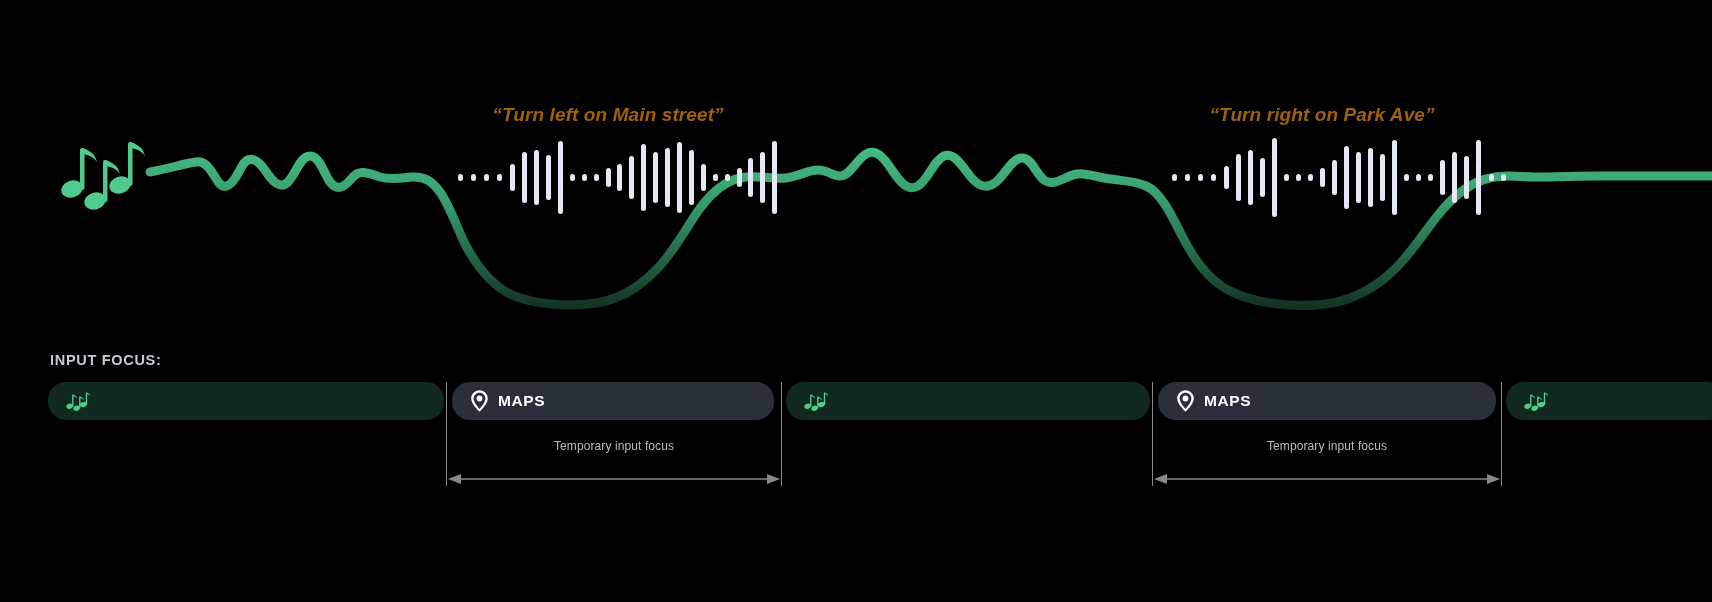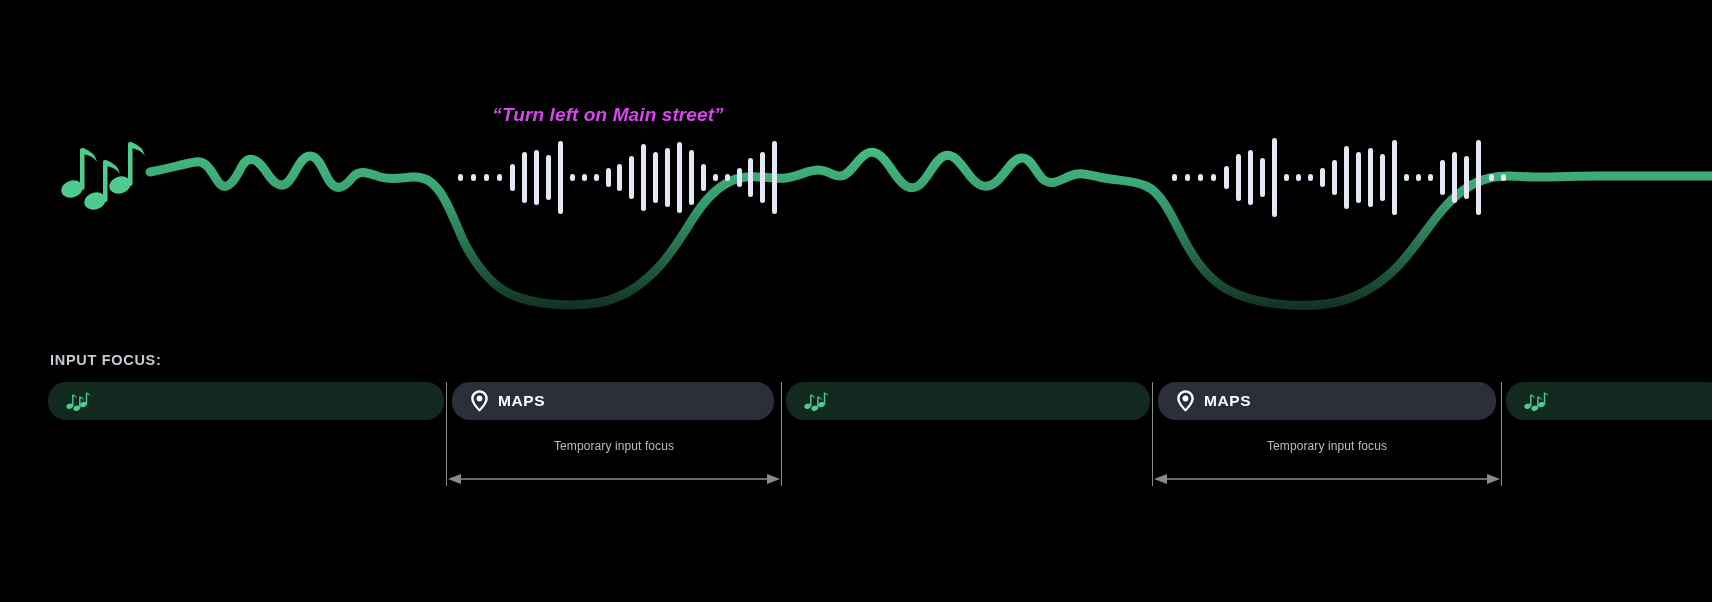--- a/index.html
+++ b/index.html
@@ -29,21 +29,21 @@
     width: 1712px;
     height: 340px;
   }
   #wave-svg {
     position: absolute;
     left: 0; top: 0;
   }
 
   .utterance-label {
     position: absolute;
-    color: #d946ef;
+    color: #a16207;
     font-size: 19px;
     font-weight: bold;
     font-style: italic;
     letter-spacing: 0.1px;
     white-space: nowrap;
     transform: translateX(-50%);
   }
 
   
   #focus-section {
@@ -264,20 +264,21 @@
         <rect x="1452" y="152" width="5" height="51" rx="2.5"></rect>
         <rect x="1464" y="156" width="5" height="43" rx="2.5"></rect>
         <rect x="1476" y="140" width="5" height="75" rx="2.5"></rect>
         <rect x="1489" y="174" width="5" height="7" rx="2.5"></rect>
         <rect x="1501" y="174" width="5" height="7" rx="2.5"></rect>
       </g>
     </svg>
 
     <div class="utterance-label" style="left:608px; top:104px;">“Turn left on Main street”</div>
 
+    <div class="utterance-label" style="left:1322px; top:104px;">“Turn right on Park Ave”</div>
   </div>
 
   <div id="focus-section">
 
     <div id="focus-caption">INPUT FOCUS:</div>
 
     <div class="track audio" style="left:48px; width:396px;">
       <span class="track-icon">
         <svg width="24" height="20" viewBox="0 0 24 20" fill="#4ECB8D">
           <ellipse cx="3.6" cy="15.2" rx="3.3" ry="2.6" transform="rotate(-18 3.6 15.2)"></ellipse>

